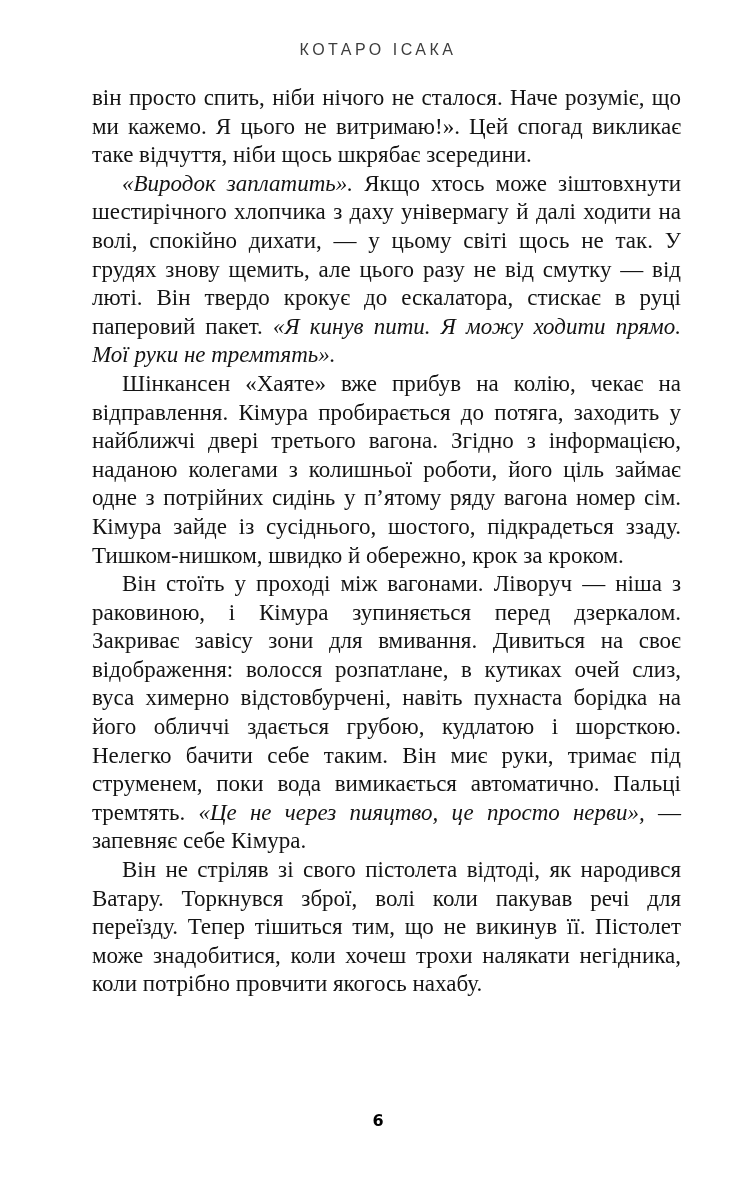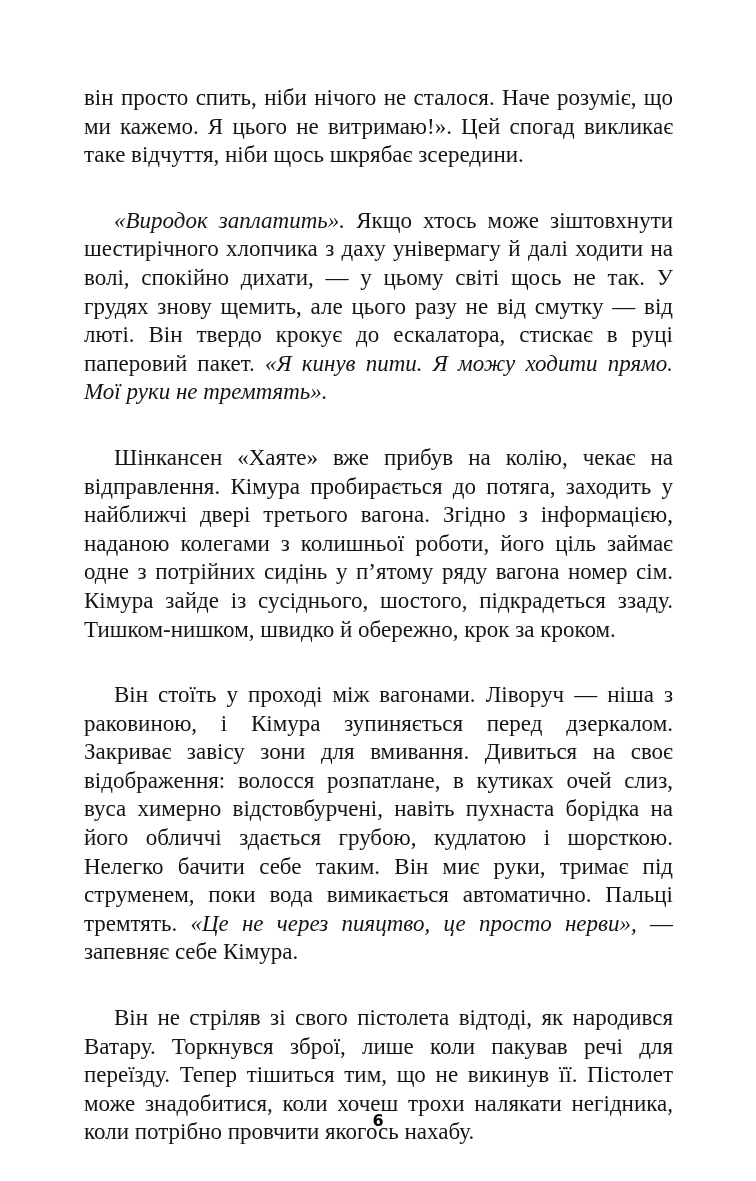--- a/index.html
+++ b/index.html
@@ -22,60 +22,60 @@
     width: 100%;
     text-align: center;
     font-family: "Liberation Sans", sans-serif;
     font-size: 16px;
     font-weight: 400;
     letter-spacing: 3.5px;
     color: #3e3e3e;
   }
   .text-block {
     position: absolute;
-    left: 84px;
+    left: 92px;
     top: 84px;
     width: 589px;
     font-family: "Liberation Serif", serif;
     font-size: 23px;
     line-height: 28.6px;
     color: #141414;
     text-align: justify;
     hyphens: auto;
   }
   .text-block p {
     margin: 0;
     padding: 0;
   }
   .text-block p.indent {
     text-indent: 30px;
-    margin-top: 37px;
   }
   .italic {
     font-style: italic;
   }
   .page-number {
     position: absolute;
     top: 1111px;
     left: 0;
     width: 100%;
     text-align: center;
     font-family: "DejaVu Sans", sans-serif;
     font-size: 16px;
     font-weight: 700;
     color: #000000;
   }
 </style>
 </head>
 <body>
 
 <div class="page">
+  <div class="running-header">КОТАРО ІСАКА</div>
 
   <div class="text-block">
       <p><span>він просто спить, ніби нічого не сталося. Наче розуміє, що ми кажемо. Я цього не витримаю!». Цей спогад викликає таке відчуття, ніби щось шкрябає зсередини.</span></p>
       <p class="indent"><span class="italic">«Виродок заплатить».</span><span> Якщо хтось може зіштовхнути шестирічного хлопчика з даху універмагу й далі ходити на волі, спокійно дихати, — у цьому світі щось не так. У грудях знову щемить, але цього разу не від смутку — від люті. Він твердо крокує до ескалатора, стискає в руці паперовий пакет. </span><span class="italic">«Я кинув пити. Я можу ходити прямо. Мої руки не тремтять».</span></p>
       <p class="indent"><span>Шінкансен «Хаяте» вже прибув на колію, чекає на відправлення. Кімура пробирається до потяга, заходить у найближчі двері третього вагона. Згідно з інформацією, наданою колегами з колишньої роботи, його ціль займає одне з потрійних сидінь у п’ятому ряду вагона номер сім. Кімура зайде із сусіднього, шостого, підкрадеться ззаду. Тишком-нишком, швидко й обережно, крок за кроком.</span></p>
       <p class="indent"><span>Він стоїть у проході між вагонами. Ліворуч — ніша з раковиною, і Кімура зупиняється перед дзеркалом. Закриває завісу зони для вмивання. Дивиться на своє відображення: волосся розпатлане, в кутиках очей слиз, вуса химерно відстовбурчені, навіть пухнаста борідка на його обличчі здається грубою, кудлатою і шорсткою. Нелегко бачити себе таким. Він миє руки, тримає під струменем, поки вода вимикається автоматично. Пальці тремтять. </span><span class="italic">«Це не через пияцтво, це просто нерви»,</span><span> — запевняє себе Кімура.</span></p>
-      <p class="indent"><span>Він не стріляв зі свого пістолета відтоді, як народився Ватару. Торкнувся зброї, лише коли пакував речі для переїзду. Тепер тішиться тим, що не викинув її. Пістолет може знадобитися, коли хочеш трохи налякати негідника, коли потрібно провчити якогось нахабу.</span></p>
+      <p class="indent"><span>Він не стріляв зі свого пістолета відтоді, як народився Ватару. Торкнувся зброї, волі коли пакував речі для переїзду. Тепер тішиться тим, що не викинув її. Пістолет може знадобитися, коли хочеш трохи налякати негідника, коли потрібно провчити якогось нахабу.</span></p>
     </div>
 
   <div class="page-number">6</div>
 </div>
 
 </body></html>

